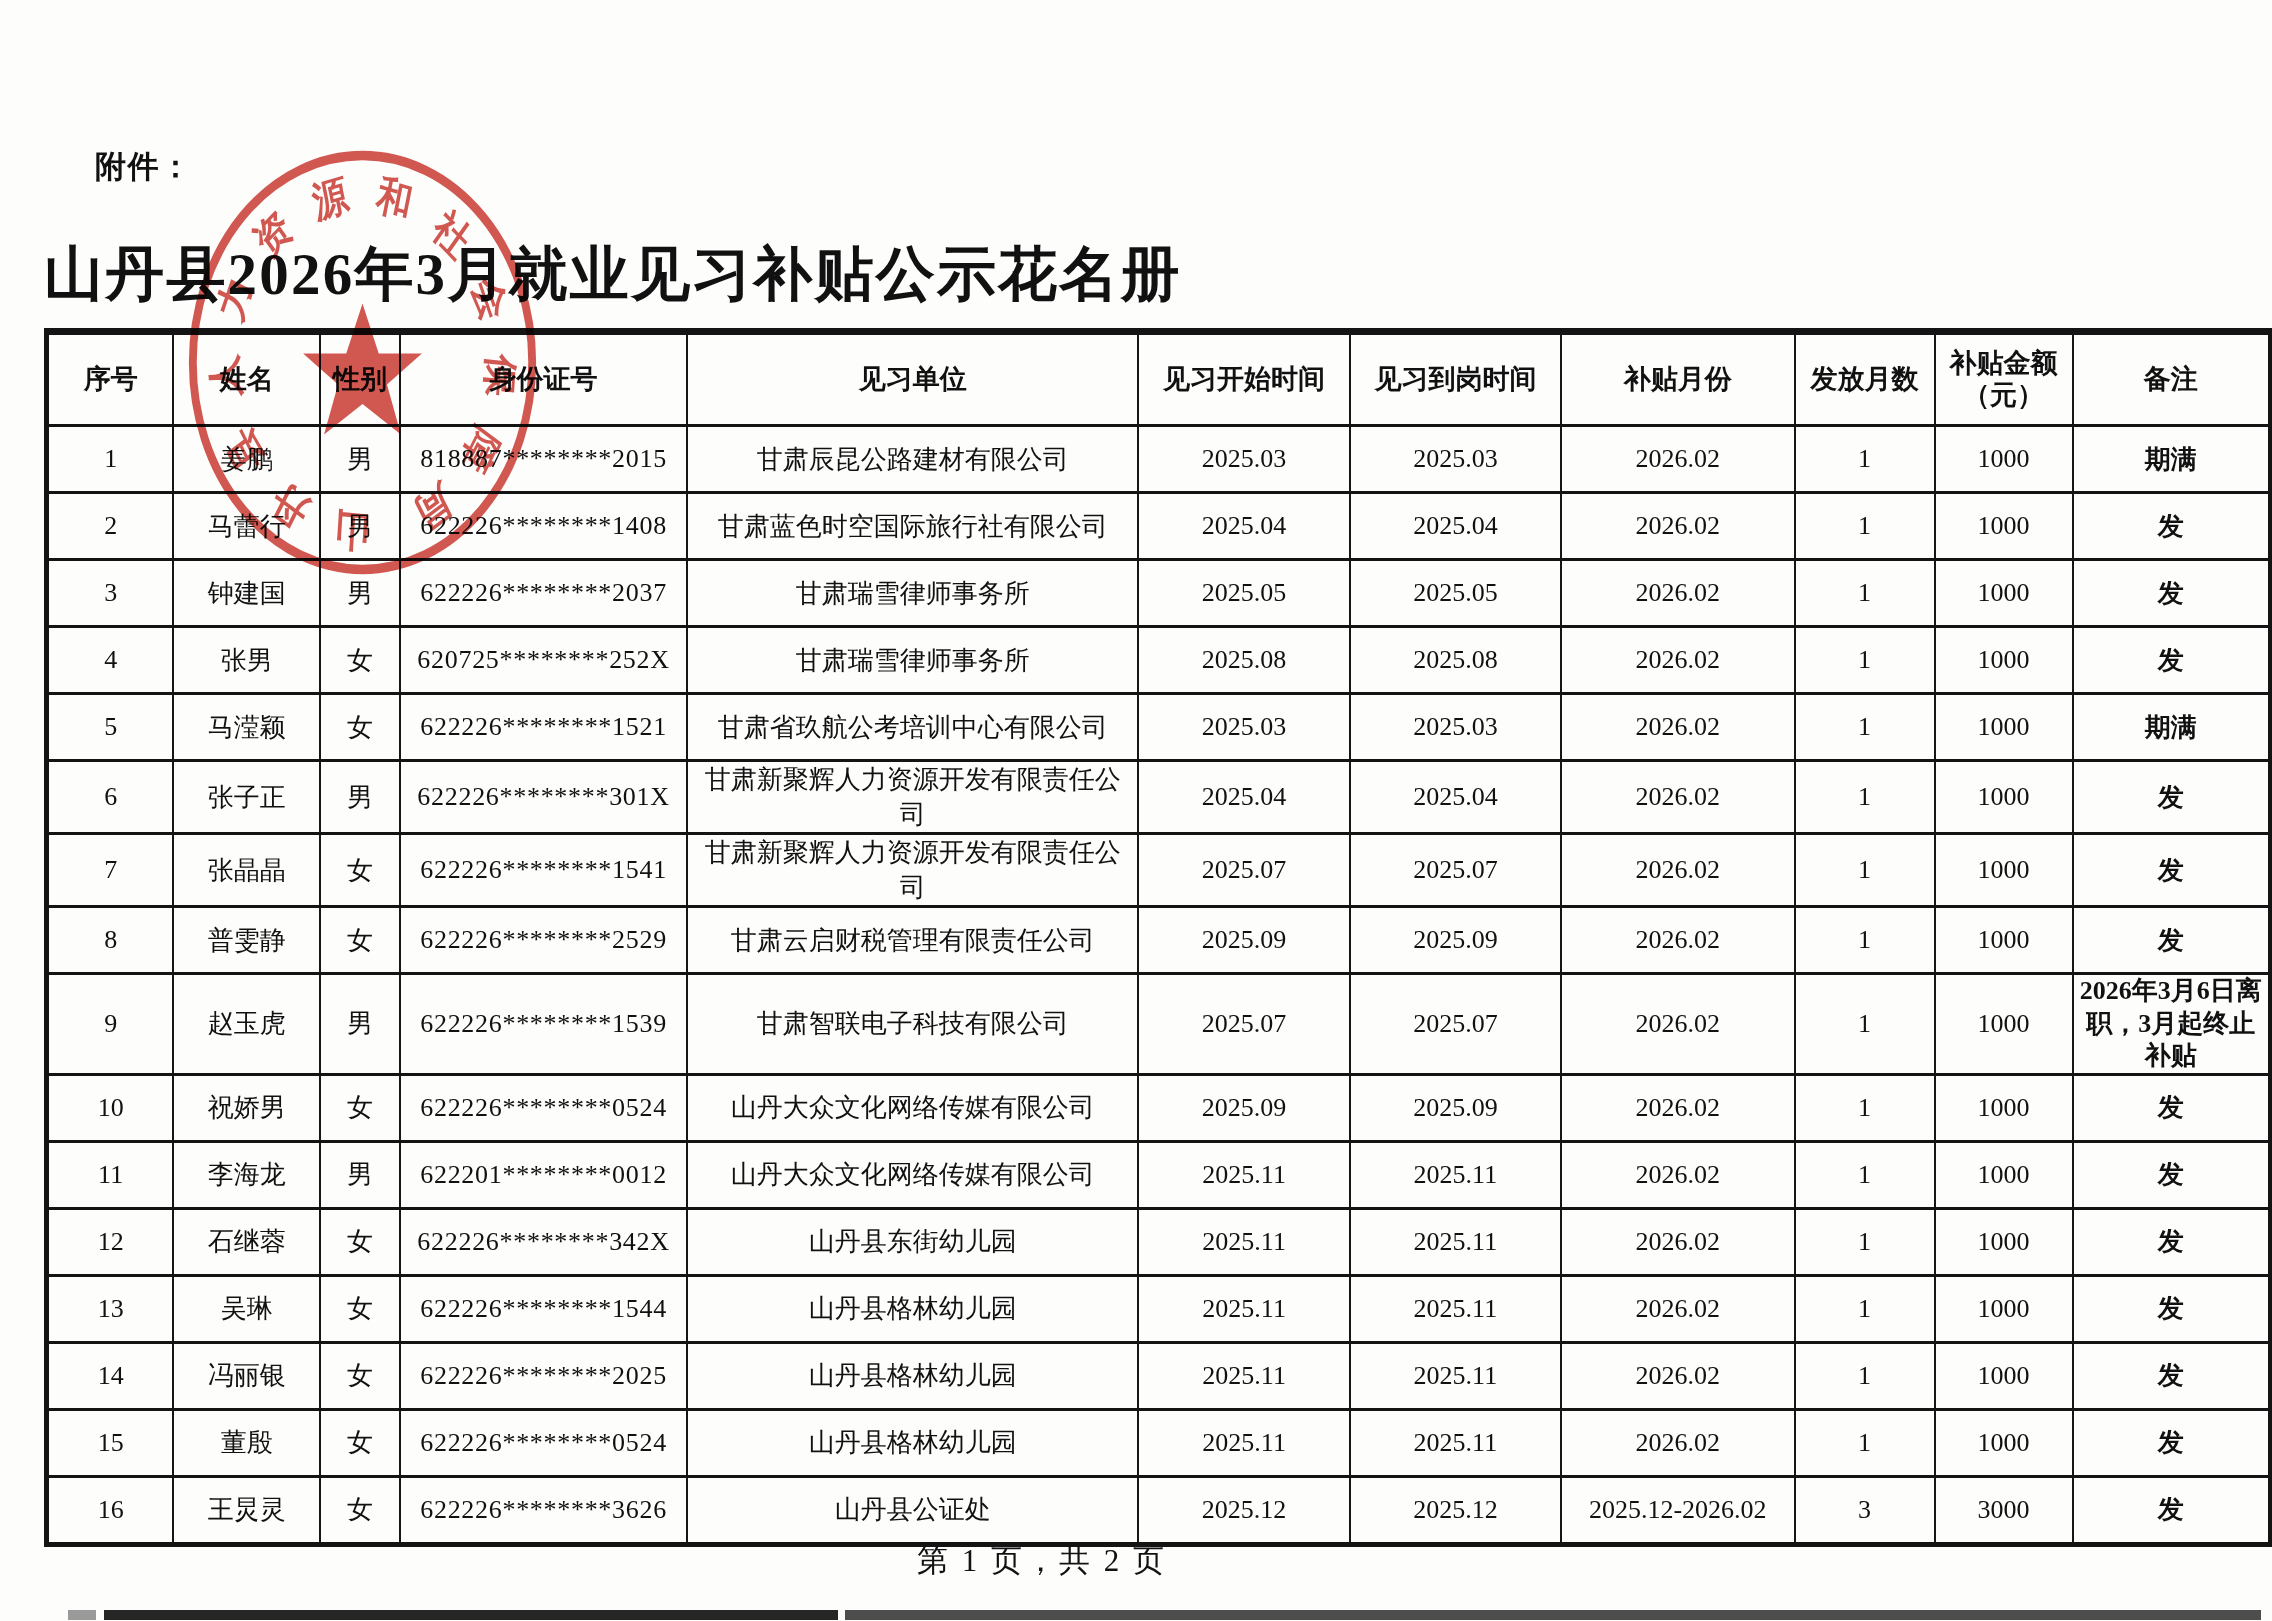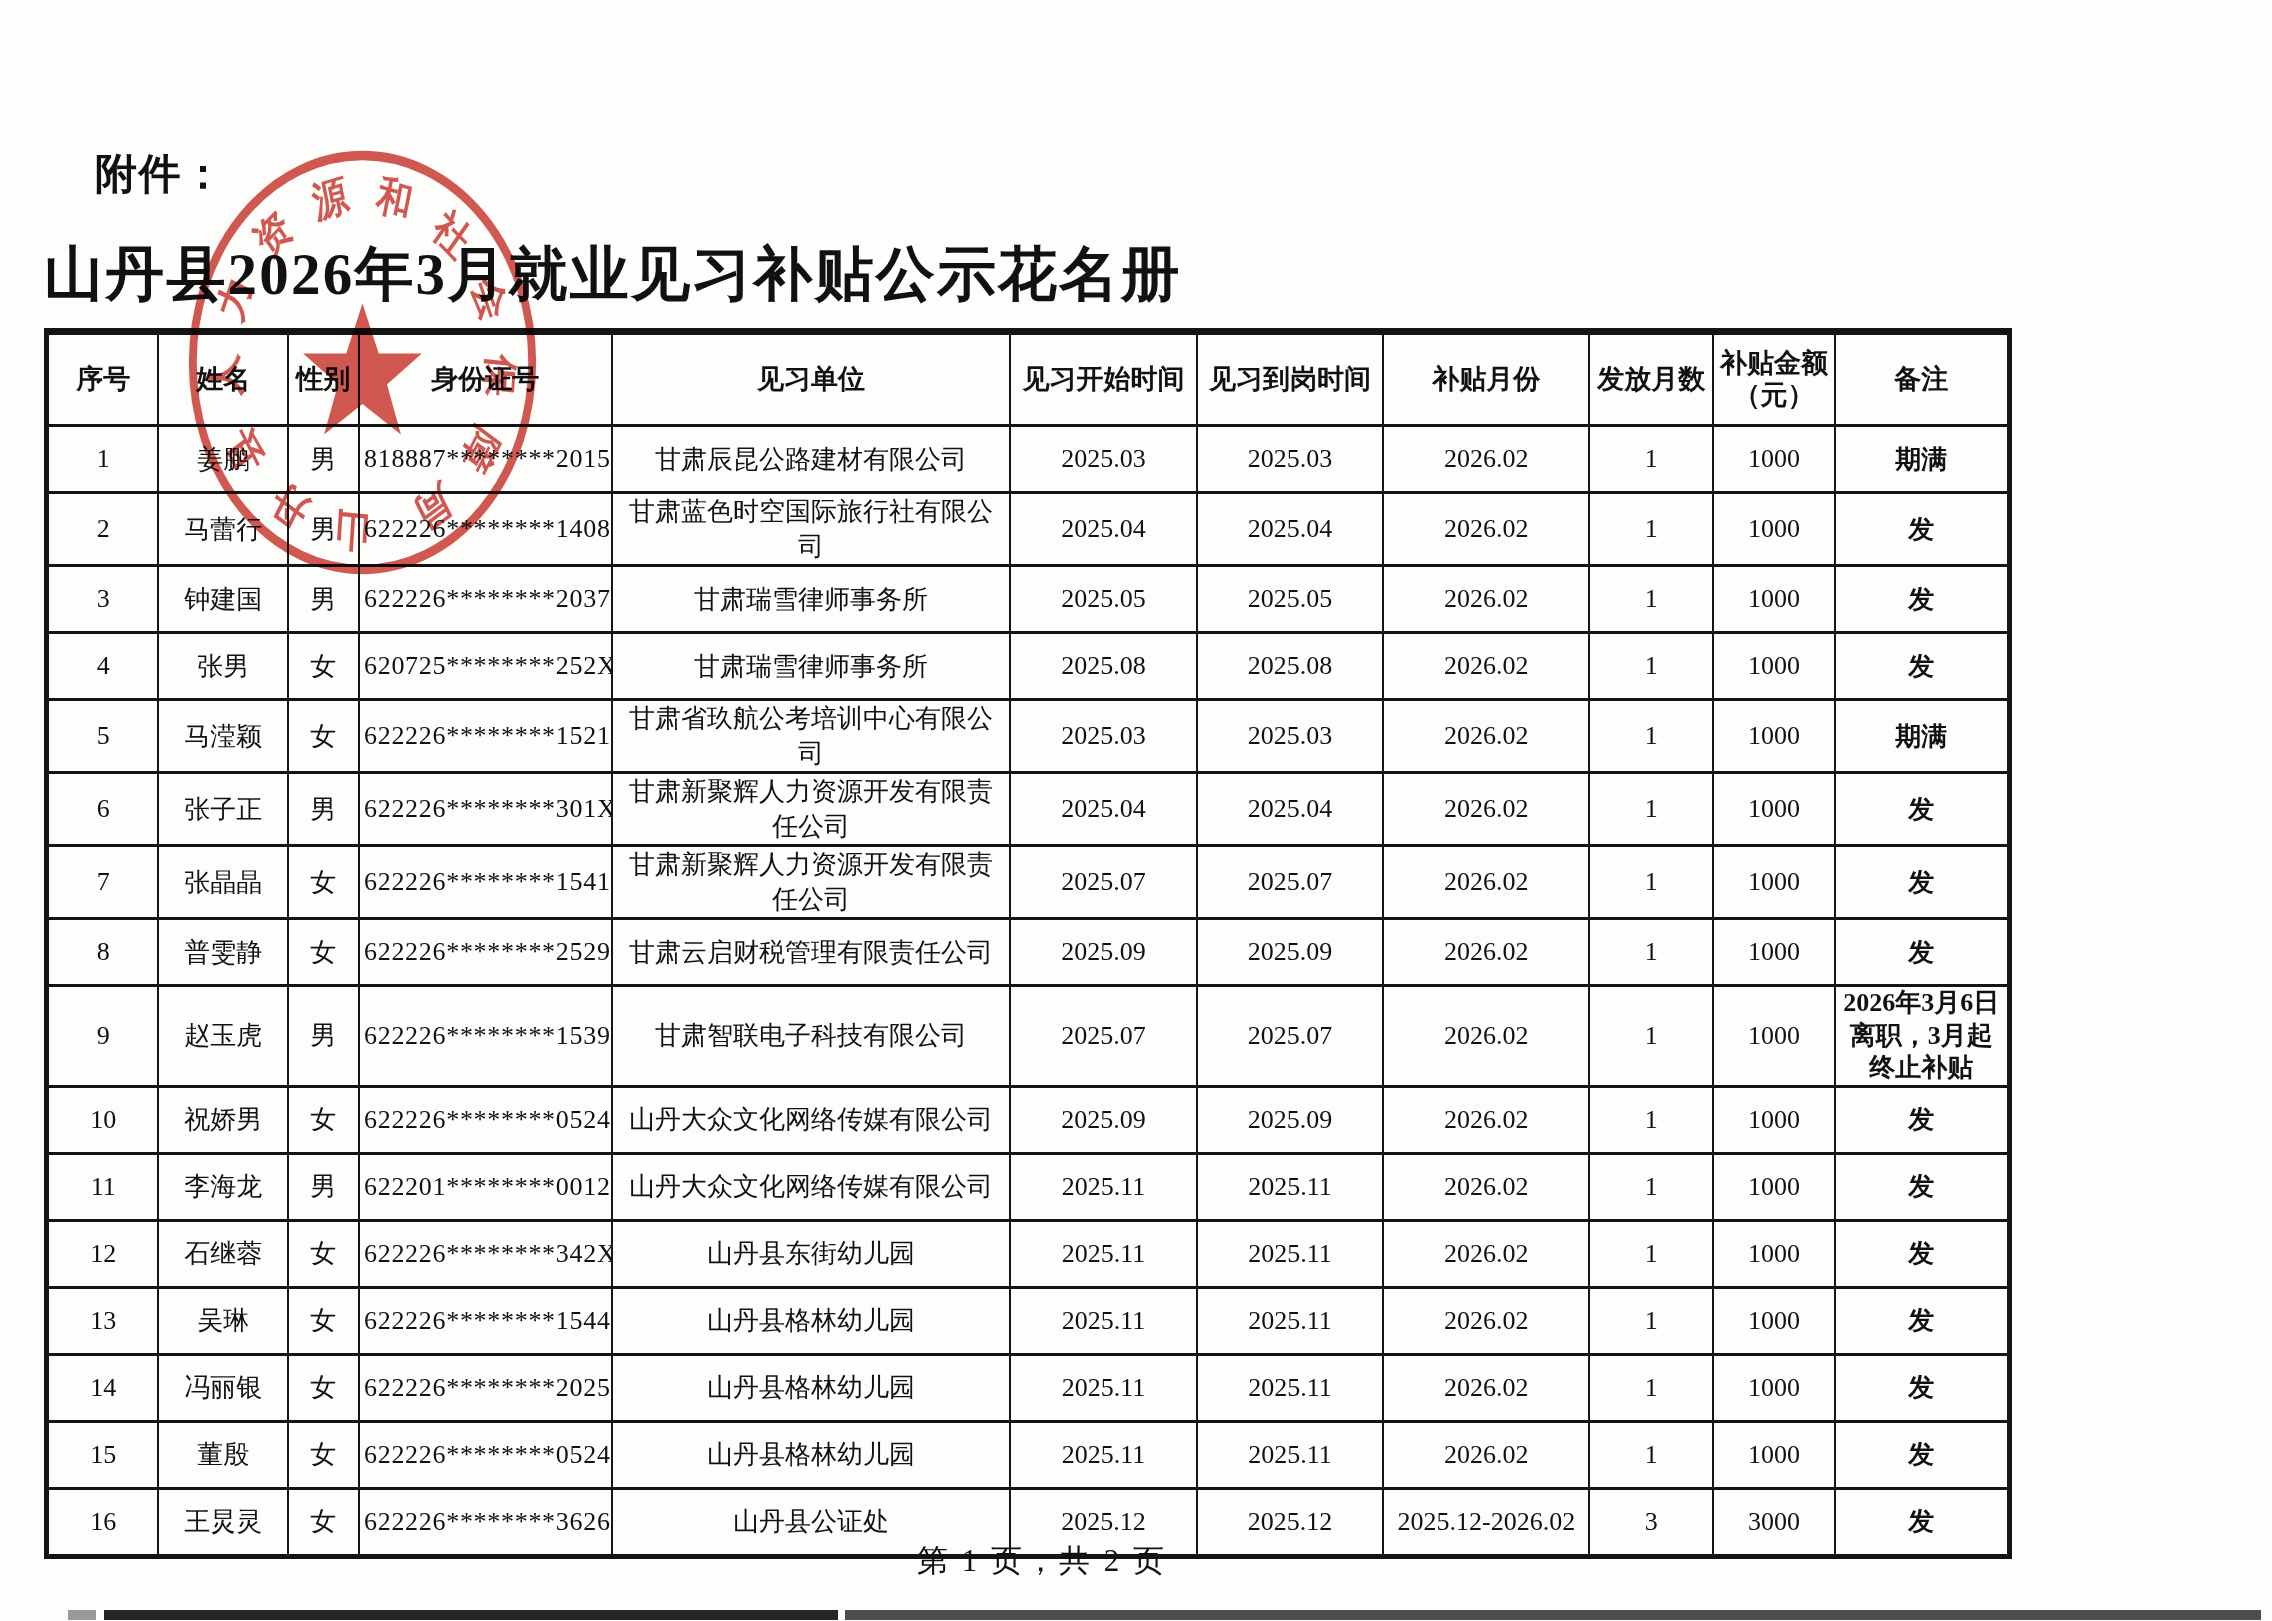--- a/index.html
+++ b/index.html
@@ -1,28 +1,28 @@
 <!DOCTYPE html>
 <html style="font-size:12px"><head>
 <meta charset="utf-8">
 <style>
   html,body{margin:0;padding:0;}
   body{
     width:2273px;height:1622px;position:relative;background:#fdfdfc;
     font-family:"Liberation Serif","DejaVu Serif",serif;color:#111;overflow:hidden;
   }
   .attachment{
-    position:absolute;left:95px;top:146px;font-size:42px;font-weight:700;
+    position:absolute;left:95px;top:146px;font-size:31px;font-weight:700;
     font-family:"Liberation Sans","DejaVu Sans",sans-serif;letter-spacing:1.5px;
   }
   .doc-title{
     position:absolute;left:44px;top:235px;width:2184px;text-align:left;
     font-size:59px;font-weight:700;letter-spacing:2.2px;white-space:nowrap;
   }
-  .table-wrap{position:absolute;left:44px;top:328px;width:1968px;}
+  .table-wrap{position:absolute;left:44px;top:328px;width:2229px;}
   table.roster{
     width:100%;border-collapse:collapse;table-layout:fixed;
     border:5.2px solid #141414;border-top-width:7.4px;
   }
   table.roster th,table.roster td{
     border-left:2.2px solid #161616;border-right:2.2px solid #161616;
     border-top:3.7px solid #141414;border-bottom:3.7px solid #141414;
     text-align:center;vertical-align:middle;padding:0 4.4px;overflow:hidden;
   }
   table.roster thead th{

